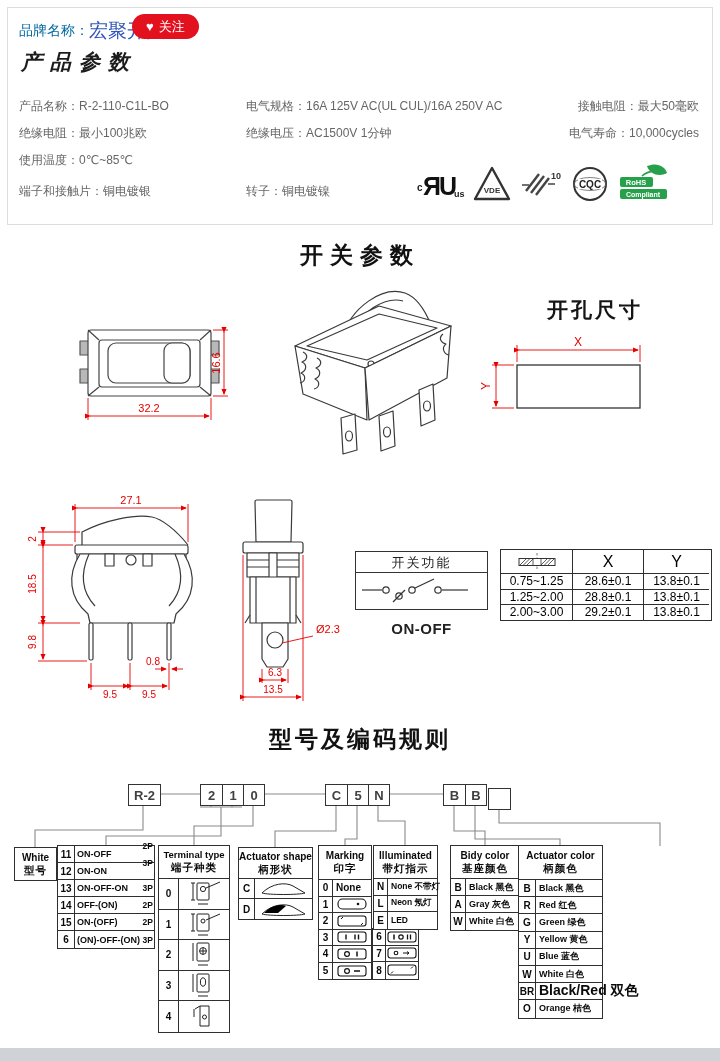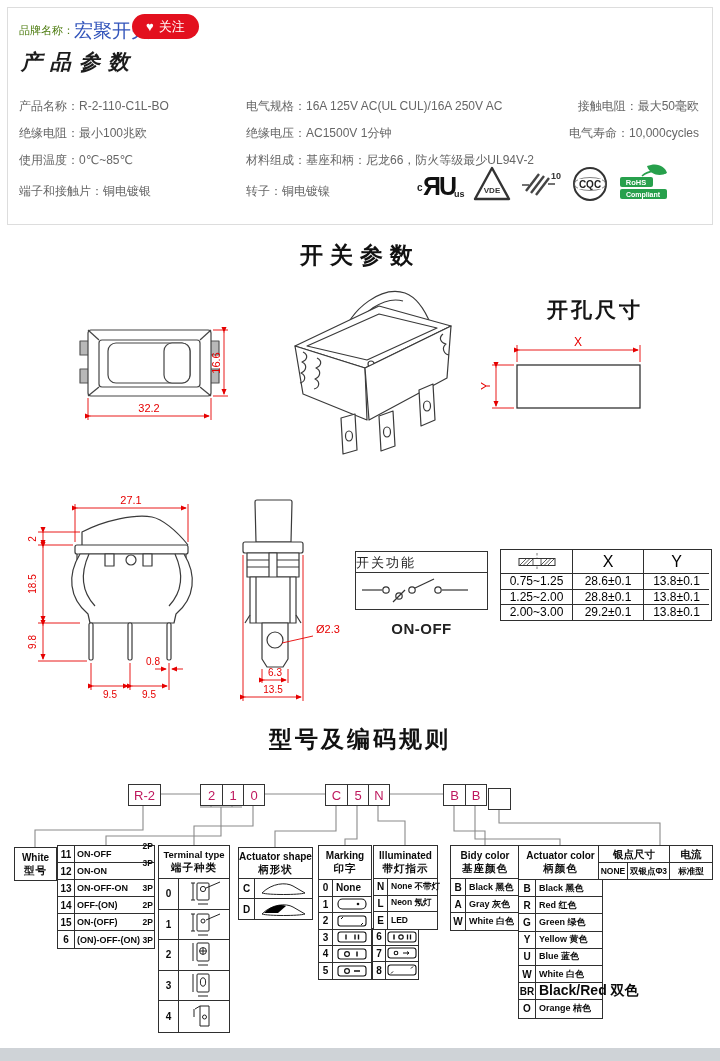--- a/index.html
+++ b/index.html
@@ -2,50 +2,50 @@
 <html><head>
 <meta charset="utf-8">
 <style>
   *{margin:0;padding:0;box-sizing:border-box}
   body{background:#fff}
   #page{position:relative;width:720px;height:1061px;background:#fff;overflow:hidden;
         font-family:"Liberation Sans","DejaVu Sans",sans-serif;color:#333}
   .abs{position:absolute}
   
   #topbox{left:7px;top:7px;width:706px;height:218px;border:1px solid #ddd;background:#fff}
-  .brandlbl{font-size:11px;color:#4d7c0f}
+  .brandlbl{font-size:14px;color:#0369a1}
   .brandname{font-size:19px;color:#3355bb;cursor:pointer}
   #followbtn{left:124px;top:6px;height:25px;padding:0 14px;border:none;border-radius:13px;
              background:#e3101e;color:#fff;font-size:13px;display:flex;align-items:center;gap:5px;cursor:pointer;
              font-family:"Liberation Sans","DejaVu Sans",sans-serif}
   #ppt{left:13px;top:40px;font-family:"DejaVu Serif","Liberation Serif",serif;font-style:italic;
        font-weight:bold;font-size:21px;letter-spacing:8px;color:#1c1c1c}
   .spec{position:absolute;font-size:12px;color:#666;white-space:nowrap}
   
   .h1{position:absolute;width:720px;text-align:center;font-weight:bold;color:#111;font-size:23px}
   
   svg text{font-family:"Liberation Sans","DejaVu Sans",sans-serif}
   .red{fill:#e60000}
   
   #funcbox{left:355px;top:551px;width:133px;height:59px;border:1.4px solid #333;background:#fff}
   #funcbox .t{font-family:"DejaVu Serif","Liberation Serif",serif;font-size:13px;color:#222;
-              height:21px;line-height:21px;border-bottom:1.2px solid #333;letter-spacing:2px}
+              text-align:center;height:21px;line-height:21px;border-bottom:1.2px solid #333;letter-spacing:2px}
   #onoff{left:355px;top:620px;width:133px;text-align:center;font-size:15px;font-weight:bold;color:#222;letter-spacing:.5px}
   
   #xy{left:500px;top:549px;width:212px;border:1.6px solid #2f2f2f;background:#fff;z-index:2}
   .xyr{display:flex}
   .xyc{display:flex;align-items:center;justify-content:center;border-left:1.2px solid #2f2f2f;border-top:1.2px solid #2f2f2f;color:#000}
   .xyr:first-child .xyc{border-top:none}
   .xyc:first-child{border-left:none}
   .xyhead{height:23px;font-size:16px}
   .xyval{height:15.6px;font-size:12px}
   
   .cbox{position:absolute;border:1.6px solid #333;background:#fff;display:flex;z-index:2}
   .ccell{width:21px;height:20px;display:flex;align-items:center;justify-content:center;
-         font-size:13px;font-weight:normal;color:#be185d;border-left:1.4px solid #333}
+         font-size:13px;font-weight:bold;color:#404040;border-left:1.4px solid #333}
   .ccell:first-child{border-left:none}
   
   .ct{position:absolute;background:#fff;border:1.6px solid #2f2f2f;color:#0a0a0a;font-weight:bold;z-index:2}
   .ct .hdr{display:flex;flex-direction:column;align-items:center;justify-content:center;
            border-bottom:1.5px solid #2f2f2f;line-height:1.3}
   .ct .en{font-size:10px}
   .ct .zh{font-size:10.5px;letter-spacing:1px}
   .ct .row{display:flex;align-items:center;border-bottom:1.2px solid #2f2f2f}
   .ct .row:last-child{border-bottom:none}
   .ct .num{display:flex;align-items:center;justify-content:center;border-right:1.2px solid #2f2f2f;
@@ -73,21 +73,20 @@
     </button>
     <div class="abs" id="ppt">产品参数</div>
 
     <div class="spec" style="left:11px;top:90px">产品名称：R-2-110-C1L-BO</div>
     <div class="spec" style="left:11px;top:117px">绝缘电阻：最小100兆欧</div>
     <div class="spec" style="left:11px;top:144px">使用温度：0℃~85℃</div>
     <div class="spec" style="left:11px;top:175px">端子和接触片：铜电镀银</div>
 
     <div class="spec" style="left:238px;top:90px">电气规格：16A 125V AC(UL CUL)/16A 250V AC</div>
     <div class="spec" style="left:238px;top:117px">绝缘电压：AC1500V 1分钟</div>
-    <div class="spec" style="left:238px;top:144px">材料组成：基座和柄：尼龙66，防火等级最少UL94V-2</div>
     <div class="spec" style="left:238px;top:175px">转子：铜电镀镍</div>
 
     <div class="spec" style="right:13px;top:90px;text-align:right">接触电阻：最大50毫欧</div>
     <div class="spec" style="right:13px;top:117px;text-align:right">电气寿命：10,000cycles</div>
 
     <div class="abs" style="left:408px;top:152px;width:260px;height:48px;display:flex;align-items:center;gap:7px">
       <svg width="50" height="40" viewBox="0 0 50 40">
         <text x="1" y="27" font-size="10" font-weight="bold" fill="#222">c</text>
         <text x="7" y="31" font-size="25" font-weight="bold" fill="#111" letter-spacing="-2">ЯU</text>
         <text x="38" y="33" font-size="9" font-weight="bold" fill="#222">us</text>
@@ -673,26 +672,15 @@
     <div class="row" style="height:17.2px">
       <div class="num" style="width:17px">BR</div>
       <div class="ctxt" style="font-size:14px">Black/Red 双色</div>
     </div>
     <div class="row" style="height:17.2px">
       <div class="num" style="width:17px">O</div>
       <div class="ctxt">Orange 桔色</div>
     </div>
   </div>
 
-  <div class="ct" style="left:598px;top:845px;width:115px">
-    <div style="display:flex;border-bottom:1.2px solid #2f2f2f">
-      <div style="width:71px;text-align:center;font-size:10.5px;height:16px;line-height:16px;border-right:1.2px solid #2f2f2f">银点尺寸</div>
-      <div style="flex:1;text-align:center;font-size:10.5px;height:16px;line-height:16px">电流</div>
-    </div>
-    <div style="display:flex">
-      <div style="width:29px;text-align:center;font-size:8.5px;height:16px;line-height:16px;border-right:1.2px solid #2f2f2f">NONE</div>
-      <div style="width:42px;text-align:center;font-size:8.5px;height:16px;line-height:16px;border-right:1.2px solid #2f2f2f">双银点Φ3</div>
-      <div style="flex:1;text-align:center;font-size:8.5px;height:16px;line-height:16px">标准型</div>
-    </div>
-  </div>
 
   <div class="abs" id="bottombar"></div>
 </div>
 
 </body></html>

